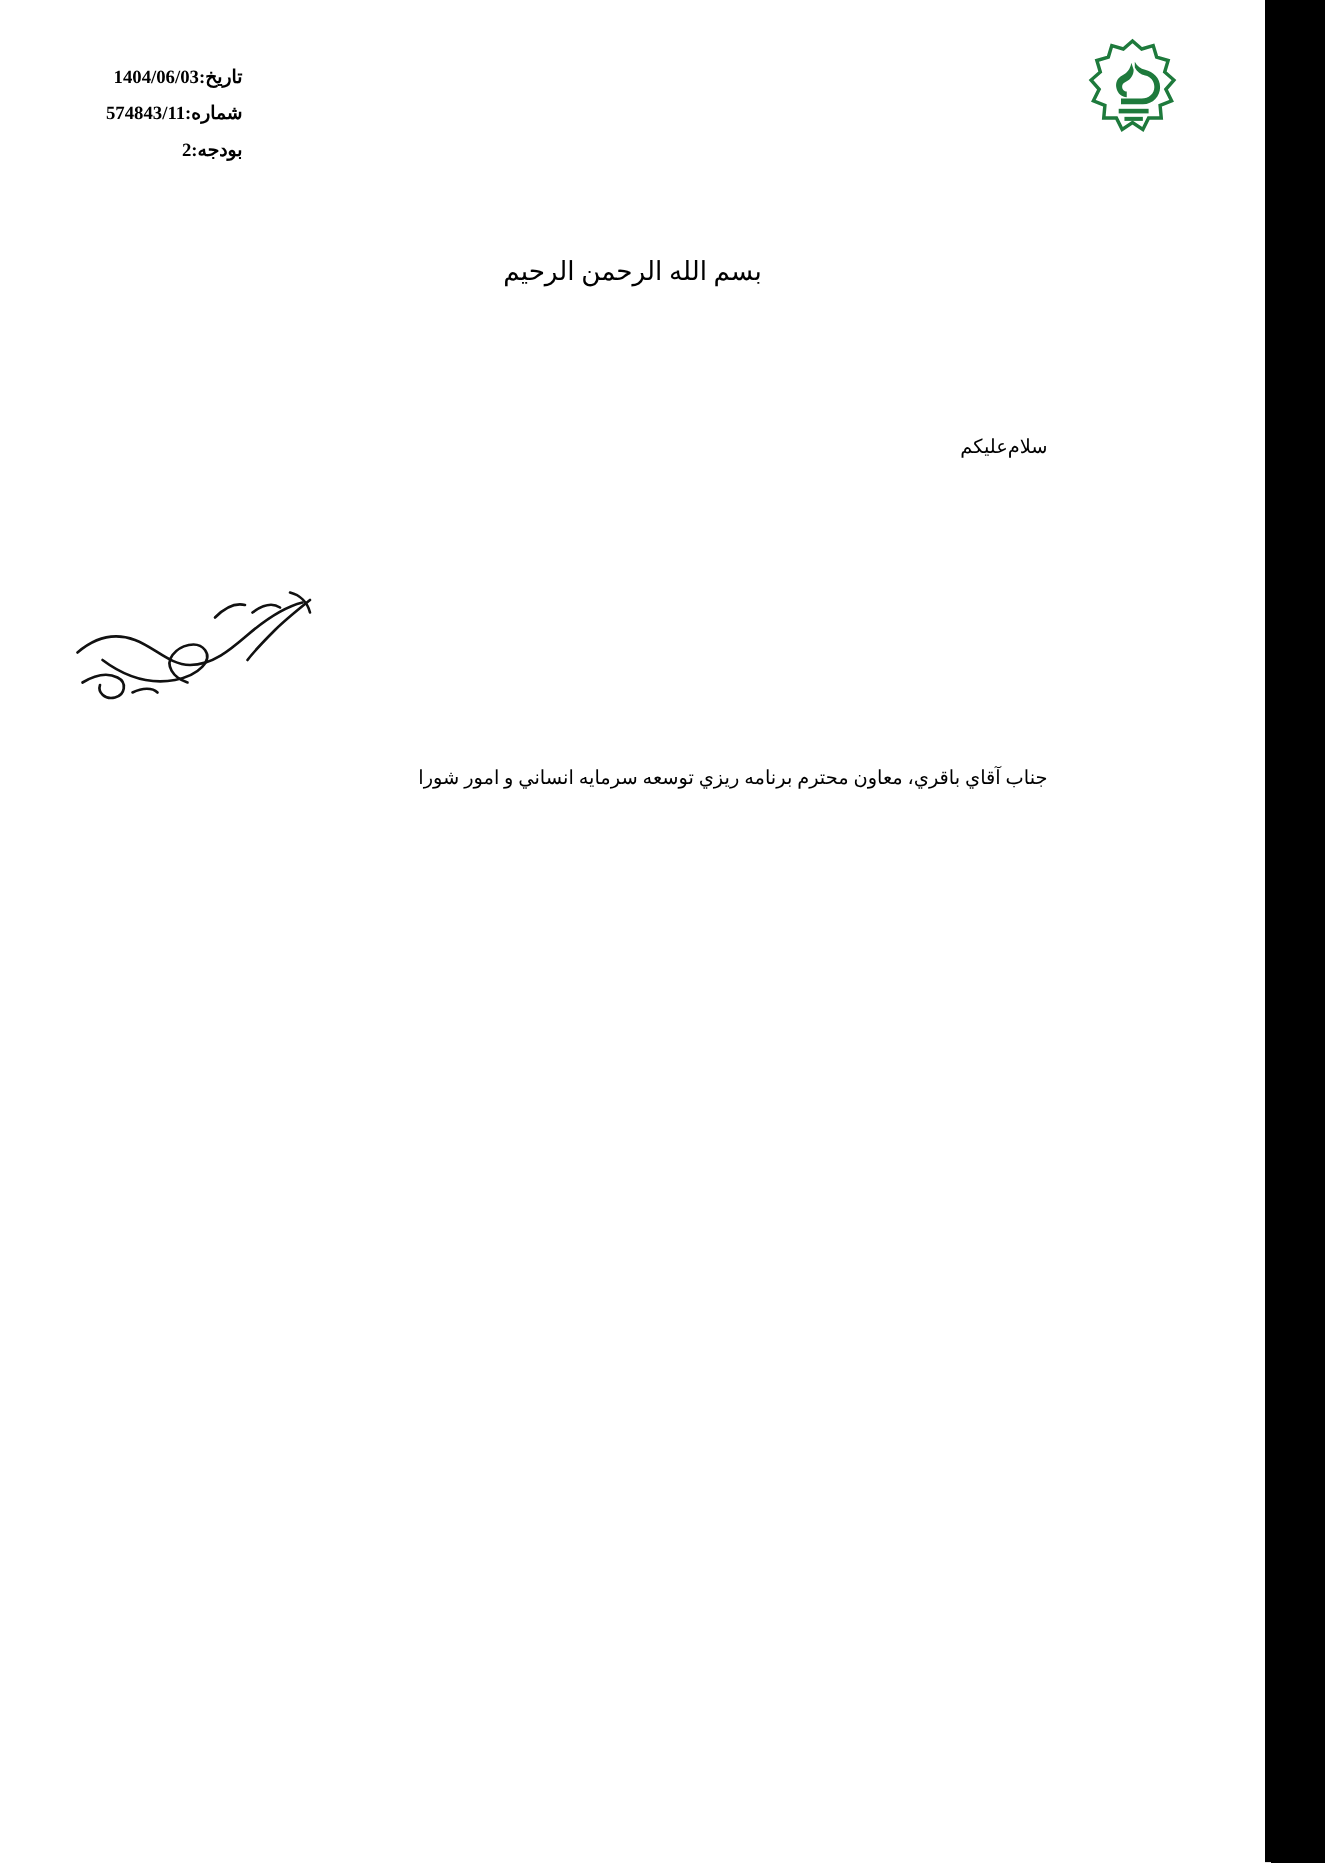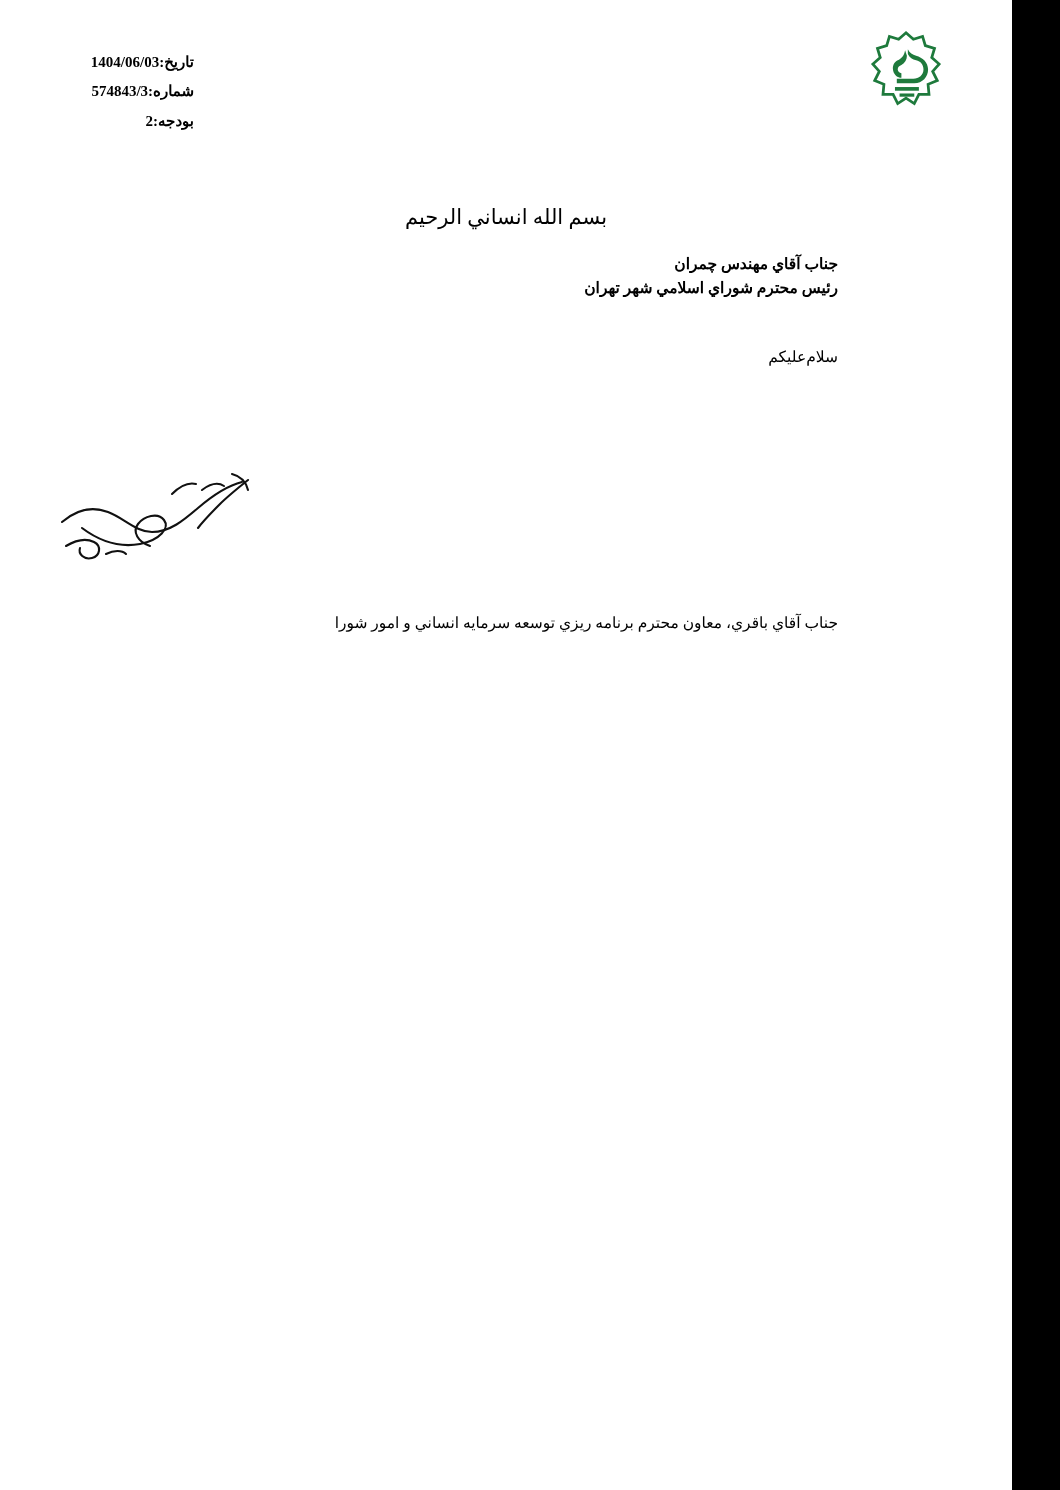--- a/index.html
+++ b/index.html
@@ -143,44 +143,40 @@
 </style>
 </head>
 <body>
 
 <div class="page">
 
   <div class="sheet">
 
     <div class="meta">
       <div>تاريخ:1404/06/03</div>
-      <div>شماره:574843/3</div>
+      <div>شماره:574843/11</div>
       <div>بودجه:2</div>
     </div>
 
     <div class="logo">
       <svg width="92" height="92" viewBox="0 0 100 100" aria-hidden="true">
         <g fill="none" stroke="#1e7a3c" stroke-width="3">
           <path d="M50 3 L58 10 L68 7 L71 17 L81 20 L78 30 L86 37 L79 45 L84 55 L74 59 L75 70 L64 70 L59 80 L50 74 L41 80 L36 70 L25 70 L26 59 L16 55 L21 45 L14 37 L22 30 L19 20 L29 17 L32 7 L42 10 Z"></path>
         </g>
         <g fill="#1e7a3c">
           <path d="M49 22 c-1 6 -4 9 -8 11 c-4 2 -6 6 -5 11 c1 5 5 8 9 8 l0 -5 c-2 0 -4 -2 -4 -4 c0 -3 2 -4 4 -5 c4 -2 6 -6 6 -10 z"></path>
           <path d="M52 26 c2 4 5 6 9 7 c5 1 8 5 8 10 c0 6 -5 10 -11 10 l-18 0 l0 5 l19 0 c9 0 15 -7 15 -15 c0 -8 -6 -13 -13 -15 c-4 -1 -7 -3 -9 -7 z"></path>
           <rect x="38" y="62" width="26" height="4"></rect>
           <rect x="43" y="69" width="16" height="3.5"></rect>
         </g>
       </svg>
     </div>
 
-    <div class="basmala">بسم الله انساني الرحيم</div>
-
-    <div class="addressee">
-      <div>جناب آقاي مهندس چمران</div>
-      <div>رئيس محترم شوراي اسلامي شهر تهران</div>
-    </div>
+    <div class="basmala">بسم الله الرحمن الرحيم</div>
+
 
 
     <div class="salutation">سلام‌عليكم</div>
 
 
     <div class="signature">
       <svg width="230" height="120" viewBox="0 0 230 120" aria-hidden="true">
         <g fill="none" stroke="#111111" stroke-width="2.1" stroke-linecap="round">
           <path d="M10 60 C24 48 40 44 56 50 C72 56 84 70 100 70 C118 70 132 58 146 46 C160 34 174 24 190 20"></path>
           <path d="M196 18 C186 26 176 34 168 42 C160 50 152 58 146 66"></path>

